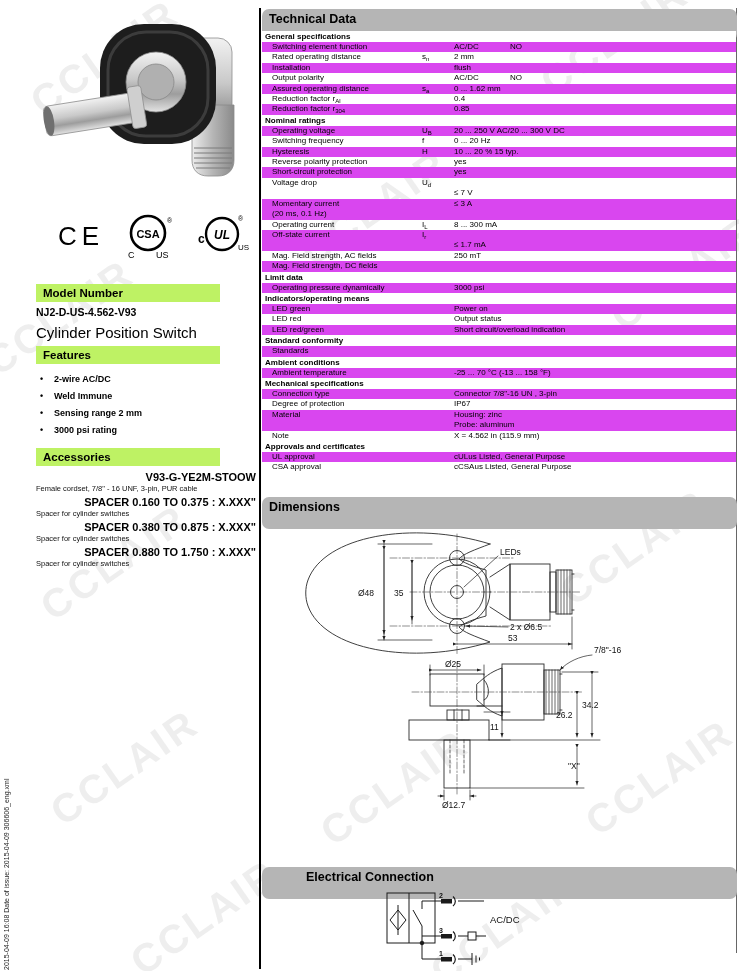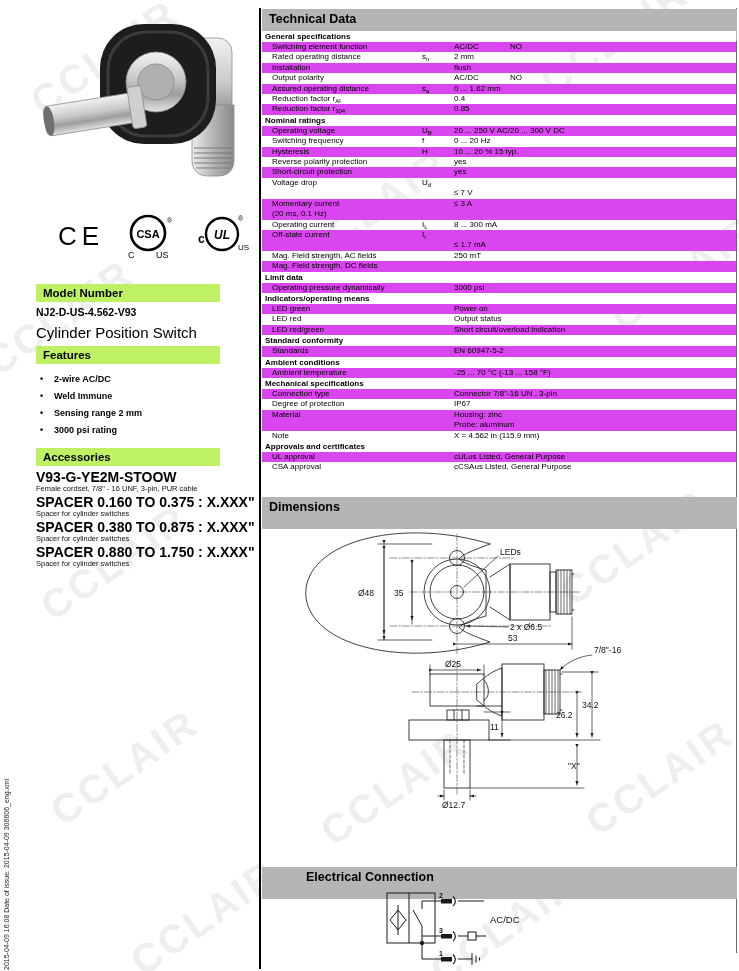--- a/index.html
+++ b/index.html
@@ -18,29 +18,29 @@
     position:absolute;left:-128px;top:829px;width:272px;height:10px;
     transform:rotate(-90deg);font-size:7px;color:#222;white-space:nowrap;
   }
   
   .lcol-bar{
     position:absolute;left:36px;width:184px;height:18px;background:#bef264;
     font-weight:bold;font-size:11.5px;line-height:18px;padding-left:7px;box-sizing:border-box;
   }
   .rcol-bar{
     position:absolute;left:262px;width:475px;height:32px;background:#b5b5b5;
-    font-weight:bold;font-size:12.5px;line-height:20px;padding-left:7px;box-sizing:border-box;
+    font-weight:bold;font-size:12.5px;line-height:20px;padding-left:7px;box-sizing:border-box;border-radius:7px;
   }
   .model-code{position:absolute;left:36px;top:306px;font-weight:bold;font-size:10.5px;}
   .model-desc{position:absolute;left:36px;top:324px;font-size:15px;}
   .features-list{position:absolute;left:40px;top:371px;width:215px;}
   .feat-item{font-weight:bold;font-size:9px;line-height:17px;display:flex;}
   .feat-item .bullet{width:14px;}
   .acc-list{position:absolute;left:36px;top:469px;width:220px;}
-  .acc-name{font-weight:bold;font-size:14px;line-height:12px;margin-top:2px;}
+  .acc-name{font-weight:bold;font-size:11px;line-height:12px;margin-top:2px;text-align:right;}
   .acc-desc{font-size:7.5px;line-height:11px;color:#111;}
   
   .tech-table{position:absolute;left:262px;top:31px;width:474px;}
   .t-sec-title{font-weight:bold;font-size:8px;line-height:11px;padding-left:3px;background:#fff;}
   .t-row{display:flex;font-size:8px;line-height:10.4px;}
   .t-row.odd{background:#d946ef;}
   .c-label{width:160px;padding-left:10px;box-sizing:border-box;flex-shrink:0;}
   .c-sym{width:32px;flex-shrink:0;}
   .c-val{flex:1;}
   .v-line{display:flex;}
@@ -338,23 +338,20 @@
       <span class="c-label">LED red/green</span>
       <span class="c-sym"></span>
       <span class="c-val">
         <div class="v-line">Short circuit/overload indication</div>
       </span>
     </div>
     <div class="t-sec-title">Standard conformity</div>
     <div class="t-row odd">
       <span class="c-label">Standards</span>
       <span class="c-sym"></span>
-      <span class="c-val">
-        <div class="v-line">EN 60947-5-2</div>
-      </span>
     </div>
     <div class="t-sec-title">Ambient conditions</div>
     <div class="t-row odd">
       <span class="c-label">Ambient temperature</span>
       <span class="c-sym"></span>
       <span class="c-val">
         <div class="v-line">-25 ... 70 °C (-13 ... 158 °F)</div>
       </span>
     </div>
     <div class="t-sec-title">Mechanical specifications</div>

